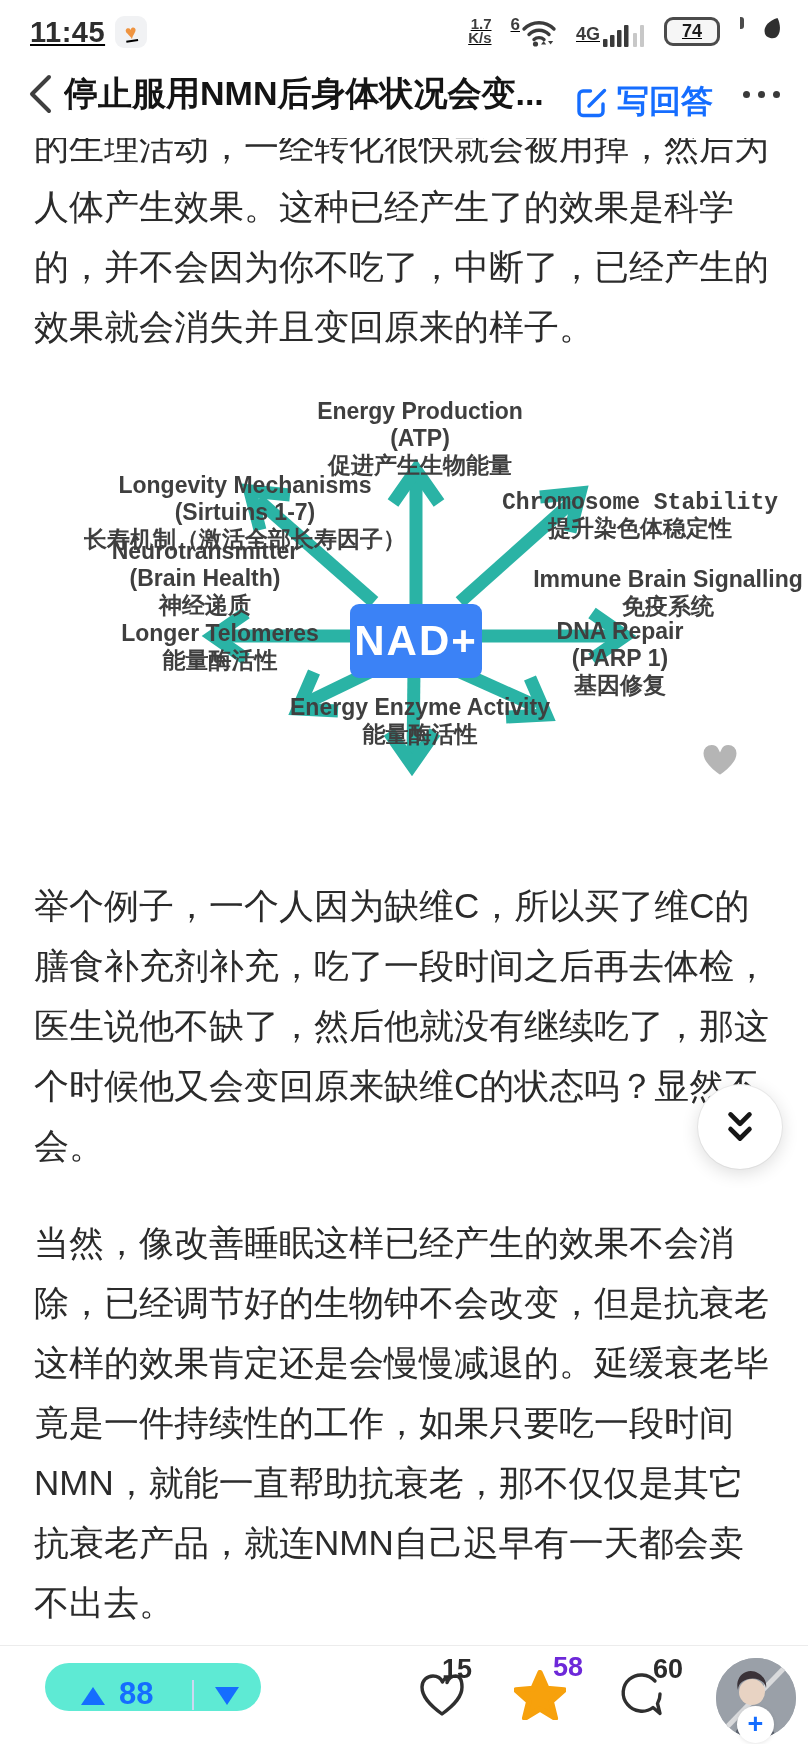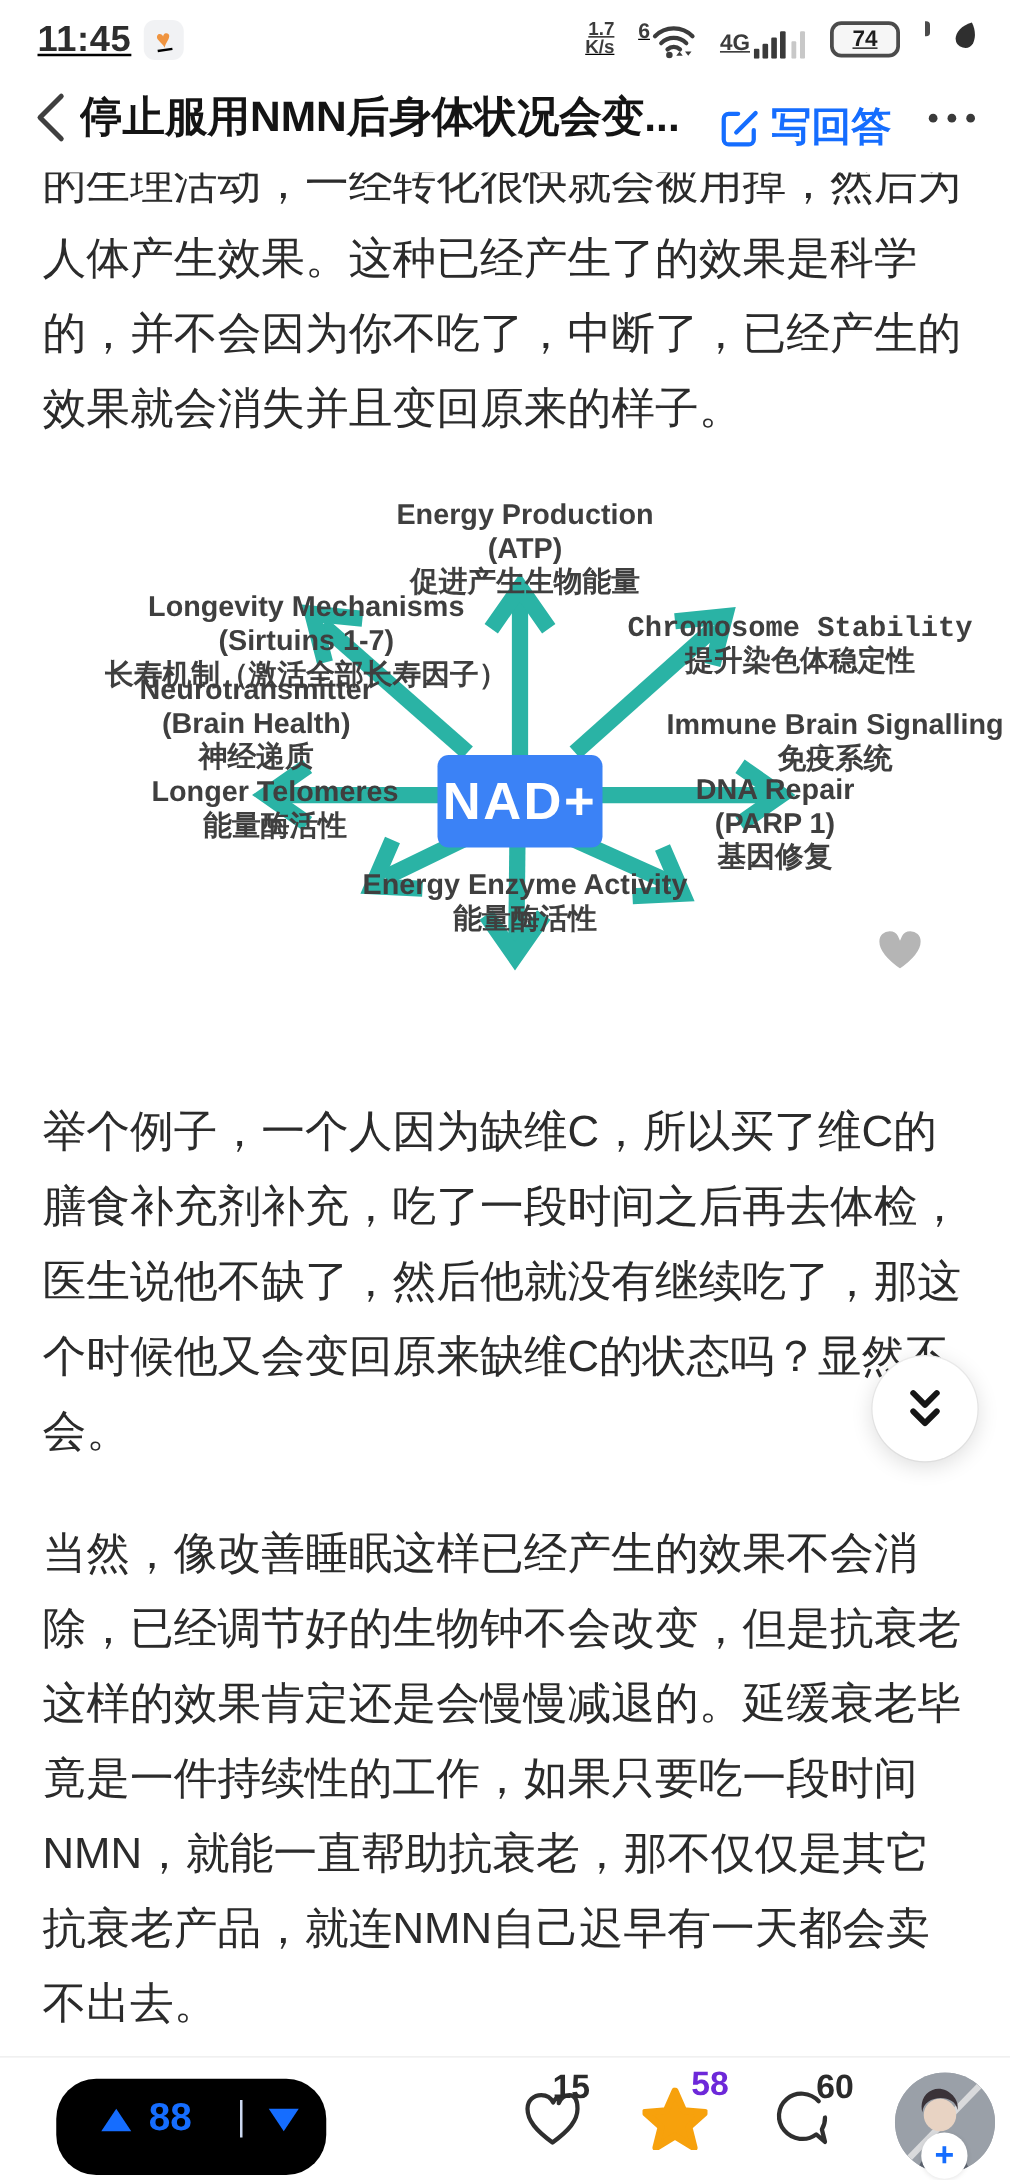--- a/index.html
+++ b/index.html
@@ -59,21 +59,21 @@
   .d-bottom { left:260px; top:306px; width:320px; }
   .img-heart { position:absolute; left:302px; top:352px; }
 
   
   .scroll-btn { position:absolute; left:698px; top:1085px; width:84px; height:84px; border-radius:50%; background:#ffffff;
     box-shadow:0 4px 18px rgba(0,0,0,.14), 0 0 0 1px #f3f3f3; display:flex; align-items:center; justify-content:center; z-index:15; }
 
   
   .bottom-bar { position:absolute; top:1645px; left:0; width:808px; height:99px; background:#ffffff;
     border-top:1px solid #ececec; z-index:25; }
-  .vote-pill { position:absolute; left:45px; top:17px; width:216px; height:77px; border-radius:32px; background:#000000; }
+  .vote-pill { position:absolute; left:45px; top:17px; width:216px; height:48px; border-radius:32px; background:#5eead4; }
   .tri-up { position:absolute; left:36px; top:24px; width:0; height:0;
     border-left:12px solid transparent; border-right:12px solid transparent; border-bottom:18px solid #156DFF; }
   .vote-count { position:absolute; left:74px; top:13px; font-size:31px; font-weight:700; color:#156DFF; }
   .vote-divider { position:absolute; left:147px; top:17px; width:2px; height:30px; background:#ccd8f0; }
   .tri-down { position:absolute; left:170px; top:24px; width:0; height:0;
     border-left:12px solid transparent; border-right:12px solid transparent; border-top:18px solid #156DFF; }
   .ic-heart { position:absolute; left:418px; top:26px; }
   .ic-star { position:absolute; left:514px; top:24px; }
   .ic-comment { position:absolute; left:619px; top:26px; }
   .count { position:absolute; font-size:27px; font-weight:600; color:#2b2b2b; }

